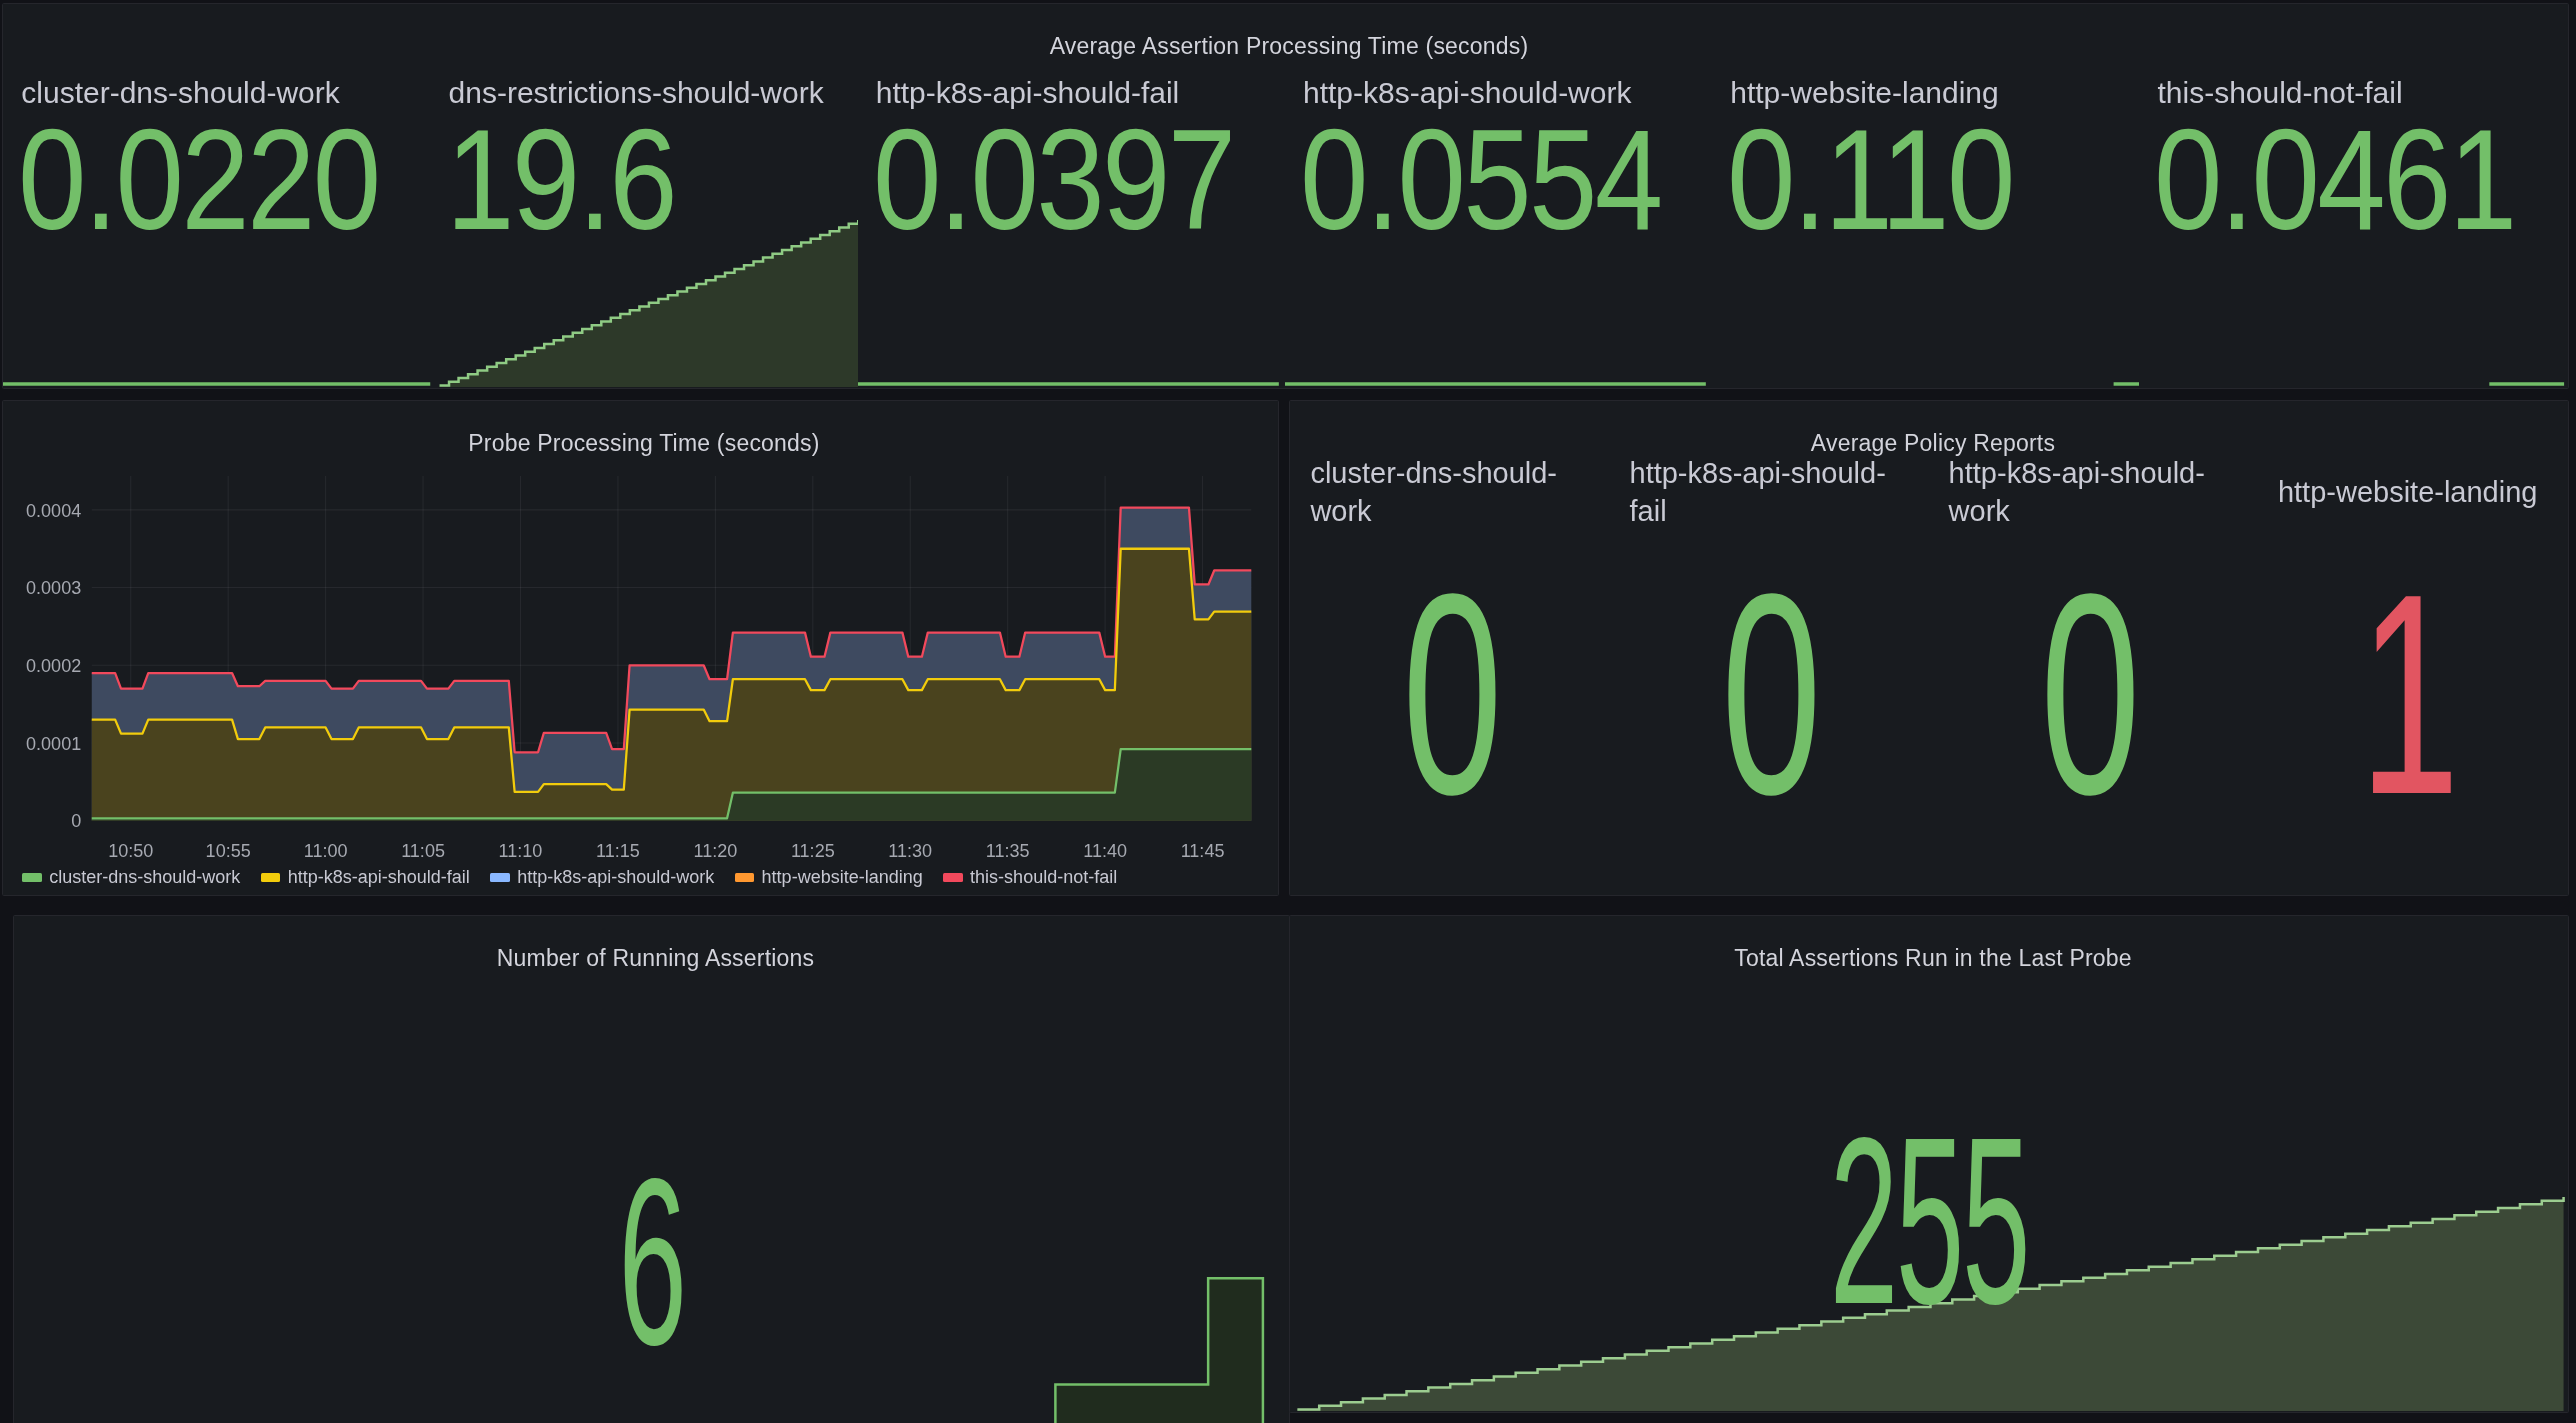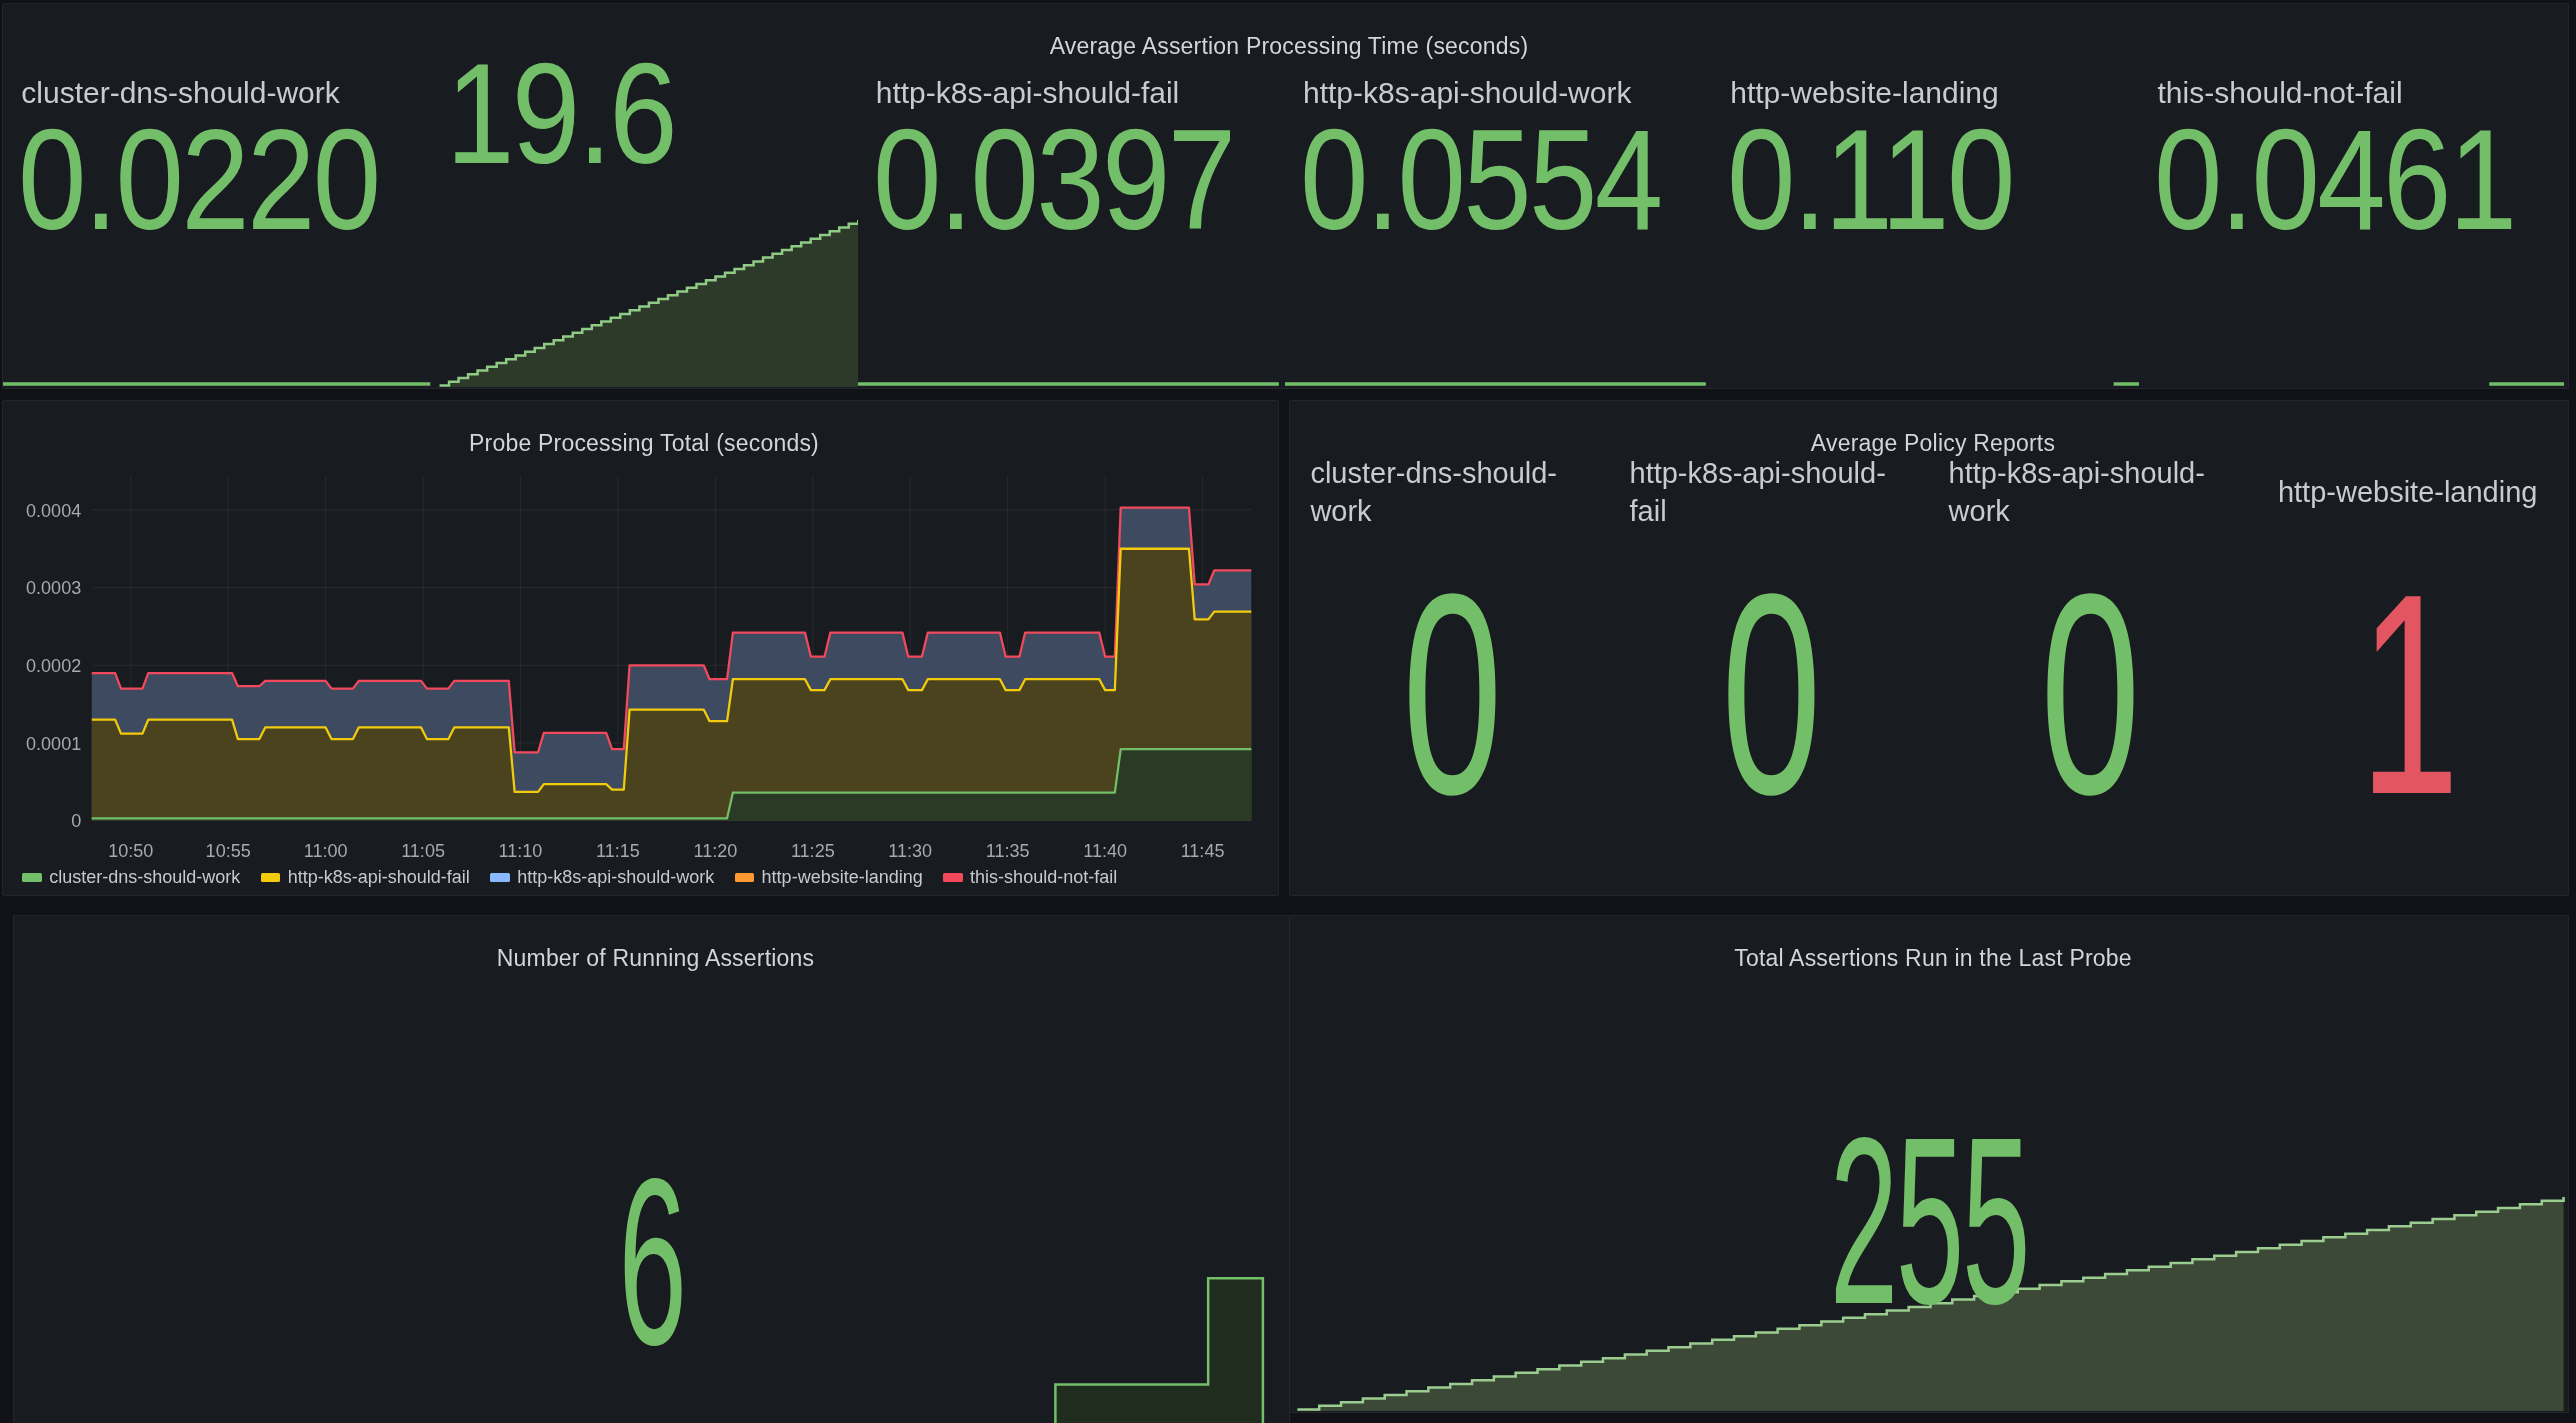--- a/index.html
+++ b/index.html
@@ -47,20 +47,21 @@
         <div class="stat-cell">
           <div class="stat-label">cluster-dns-should-work</div>
           <div class="stat-value">0.0220</div>
           <div class="spark">
             <svg viewBox="0 0 566 226" preserveAspectRatio="none">
               <path d="M 0 222 L 566 222" fill="none" stroke="#73BF69" stroke-width="3.5" vector-effect="non-scaling-stroke"></path>
             </svg>
           </div>
         </div>
         <div class="stat-cell">
+          <div class="stat-label">dns-restrictions-should-work</div>
           <div class="stat-value">19.6</div>
           <div class="spark">
             <svg viewBox="0 0 566 226" preserveAspectRatio="none">
               <path d="M 11.32 224 L 23.9 224.0 L 23.9 219.0 L 36.5 219.0 L 36.5 214.0 L 49.1 214.0 L 49.1 209.0 L 61.7 209.0 L 61.7 204.0 L 74.4 204.0 L 74.4 199.0 L 87.0 199.0 L 87.0 194.0 L 99.6 194.0 L 99.6 189.0 L 112.2 189.0 L 112.2 184.0 L 124.8 184.0 L 124.8 179.0 L 137.4 179.0 L 137.4 174.0 L 150.0 174.0 L 150.0 169.0 L 162.6 169.0 L 162.6 164.0 L 175.2 164.0 L 175.2 159.0 L 187.8 159.0 L 187.8 154.0 L 200.4 154.0 L 200.4 149.0 L 213.0 149.0 L 213.0 144.0 L 225.6 144.0 L 225.6 139.0 L 238.2 139.0 L 238.2 134.0 L 250.8 134.0 L 250.8 129.0 L 263.4 129.0 L 263.4 124.0 L 276.1 124.0 L 276.1 119.0 L 288.7 119.0 L 288.7 114.0 L 301.3 114.0 L 301.3 109.0 L 313.9 109.0 L 313.9 104.0 L 326.5 104.0 L 326.5 99.0 L 339.1 99.0 L 339.1 94.0 L 351.7 94.0 L 351.7 89.0 L 364.3 89.0 L 364.3 84.0 L 376.9 84.0 L 376.9 79.0 L 389.5 79.0 L 389.5 74.0 L 402.1 74.0 L 402.1 69.0 L 414.7 69.0 L 414.7 64.0 L 427.3 64.0 L 427.3 59.0 L 439.9 59.0 L 439.9 54.0 L 452.5 54.0 L 452.5 49.0 L 465.1 49.0 L 465.1 44.0 L 477.8 44.0 L 477.8 39.0 L 490.4 39.0 L 490.4 34.0 L 503.0 34.0 L 503.0 29.0 L 515.6 29.0 L 515.6 24.0 L 528.2 24.0 L 528.2 19.0 L 540.8 19.0 L 540.8 14.0 L 553.4 14.0 L 553.4 9.0 L 566.0 9.0 L 566.0 4.0 L 566 226 L 11.32 226 Z" fill="#2D3929" stroke="none"></path>
               <path d="M 11.32 224 L 23.9 224.0 L 23.9 219.0 L 36.5 219.0 L 36.5 214.0 L 49.1 214.0 L 49.1 209.0 L 61.7 209.0 L 61.7 204.0 L 74.4 204.0 L 74.4 199.0 L 87.0 199.0 L 87.0 194.0 L 99.6 194.0 L 99.6 189.0 L 112.2 189.0 L 112.2 184.0 L 124.8 184.0 L 124.8 179.0 L 137.4 179.0 L 137.4 174.0 L 150.0 174.0 L 150.0 169.0 L 162.6 169.0 L 162.6 164.0 L 175.2 164.0 L 175.2 159.0 L 187.8 159.0 L 187.8 154.0 L 200.4 154.0 L 200.4 149.0 L 213.0 149.0 L 213.0 144.0 L 225.6 144.0 L 225.6 139.0 L 238.2 139.0 L 238.2 134.0 L 250.8 134.0 L 250.8 129.0 L 263.4 129.0 L 263.4 124.0 L 276.1 124.0 L 276.1 119.0 L 288.7 119.0 L 288.7 114.0 L 301.3 114.0 L 301.3 109.0 L 313.9 109.0 L 313.9 104.0 L 326.5 104.0 L 326.5 99.0 L 339.1 99.0 L 339.1 94.0 L 351.7 94.0 L 351.7 89.0 L 364.3 89.0 L 364.3 84.0 L 376.9 84.0 L 376.9 79.0 L 389.5 79.0 L 389.5 74.0 L 402.1 74.0 L 402.1 69.0 L 414.7 69.0 L 414.7 64.0 L 427.3 64.0 L 427.3 59.0 L 439.9 59.0 L 439.9 54.0 L 452.5 54.0 L 452.5 49.0 L 465.1 49.0 L 465.1 44.0 L 477.8 44.0 L 477.8 39.0 L 490.4 39.0 L 490.4 34.0 L 503.0 34.0 L 503.0 29.0 L 515.6 29.0 L 515.6 24.0 L 528.2 24.0 L 528.2 19.0 L 540.8 19.0 L 540.8 14.0 L 553.4 14.0 L 553.4 9.0 L 566.0 9.0 L 566.0 4.0" fill="none" stroke="#8FCB84" stroke-width="2.5" vector-effect="non-scaling-stroke"></path>
             </svg>
           </div>
         </div>
         <div class="stat-cell">
           <div class="stat-label">http-k8s-api-should-fail</div>
@@ -95,21 +96,21 @@
           <div class="spark">
             <svg viewBox="0 0 566 226" preserveAspectRatio="none">
               <path d="M 464.11999999999995 222 L 563.17 222" fill="none" stroke="#73BF69" stroke-width="3.5" vector-effect="non-scaling-stroke"></path>
             </svg>
           </div>
         </div>
       </div>
   </section>
 
   <section class="panel" style="left:1.5px;top:400px;width:1277px;height:496px">
-    <h2 class="ptitle">Probe Processing Total (seconds)</h2>
+    <h2 class="ptitle">Probe Processing Time (seconds)</h2>
     <svg class="chartsvg" id="probe-chart" viewBox="0 0 1695 658" preserveAspectRatio="none">
         <line x1="118" y1="455.5" x2="1659.4665" y2="455.5" stroke="rgba(204,204,220,0.08)" stroke-width="1.4"></line>
         <line x1="118" y1="352" x2="1659.4665" y2="352" stroke="rgba(204,204,220,0.08)" stroke-width="1.4"></line>
         <line x1="118" y1="248.5" x2="1659.4665" y2="248.5" stroke="rgba(204,204,220,0.08)" stroke-width="1.4"></line>
         <line x1="118" y1="145" x2="1659.4665" y2="145" stroke="rgba(204,204,220,0.08)" stroke-width="1.4"></line>
         <line x1="169.814" y1="100" x2="169.814" y2="559" stroke="rgba(204,204,220,0.08)" stroke-width="1.4"></line>
         <line x1="299.349" y1="100" x2="299.349" y2="559" stroke="rgba(204,204,220,0.08)" stroke-width="1.4"></line>
         <line x1="428.884" y1="100" x2="428.884" y2="559" stroke="rgba(204,204,220,0.08)" stroke-width="1.4"></line>
         <line x1="558.419" y1="100" x2="558.419" y2="559" stroke="rgba(204,204,220,0.08)" stroke-width="1.4"></line>
         <line x1="687.954" y1="100" x2="687.954" y2="559" stroke="rgba(204,204,220,0.08)" stroke-width="1.4"></line>

